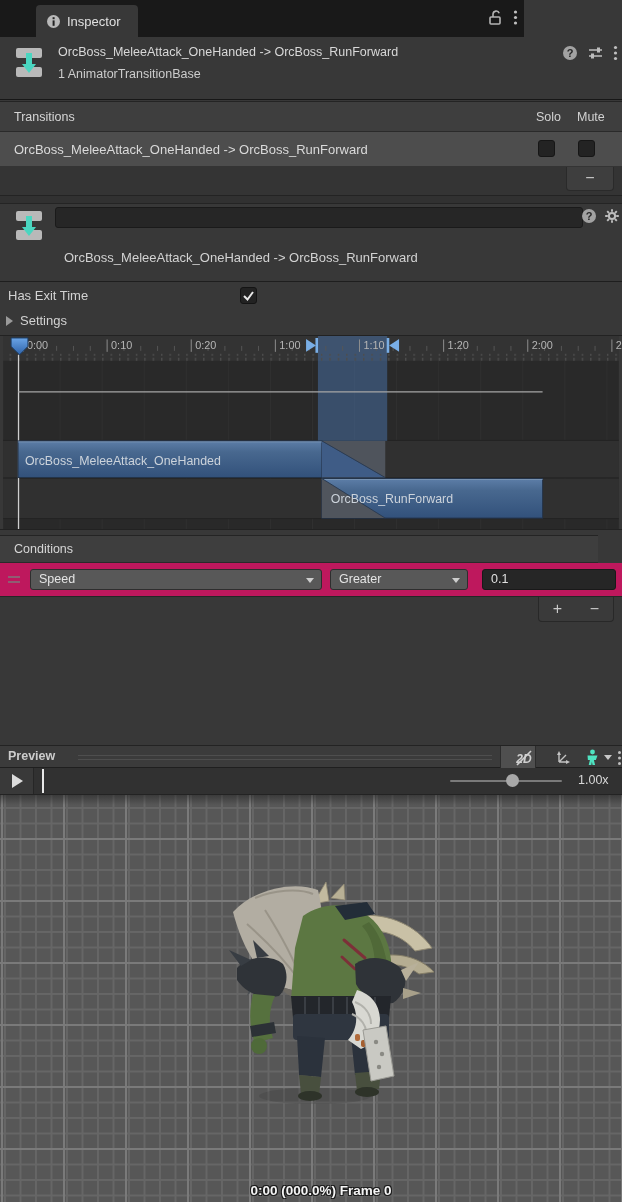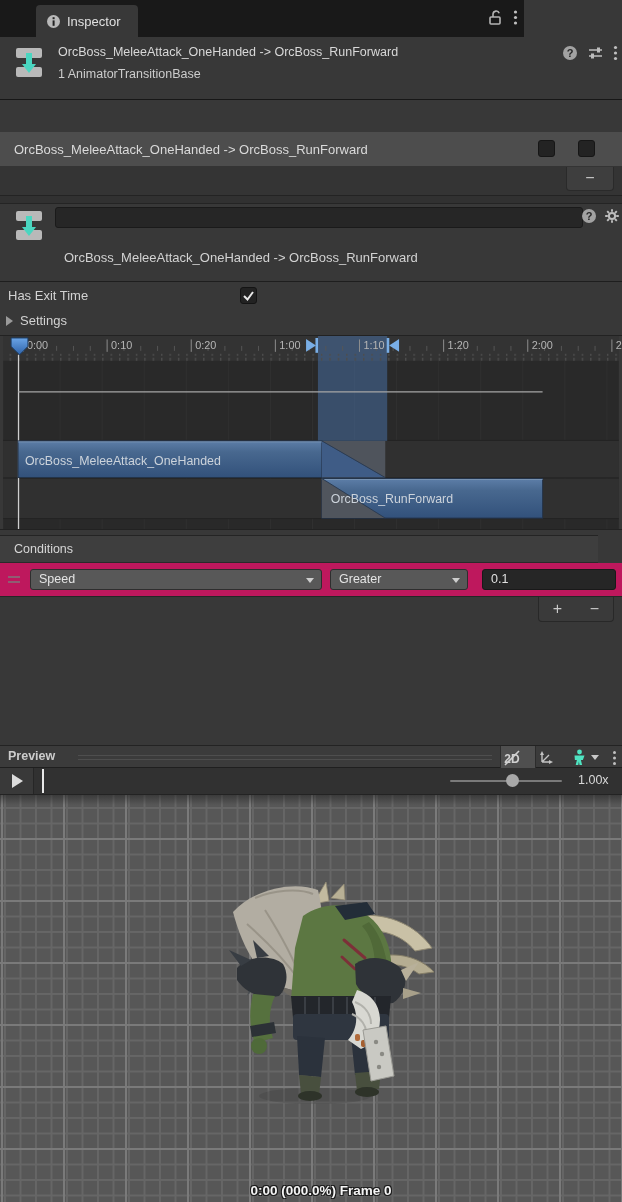--- a/index.html
+++ b/index.html
@@ -64,21 +64,21 @@
   .dd2{left:330px;width:138px;}
   .vfield{position:absolute;left:482px;top:6px;width:134px;height:21px;background:#262626;border:1px solid #191919;border-radius:3px;color:#e0e0e0;font-size:12.5px;line-height:19px;padding-left:8px;}
   .cond-foot{left:0;top:597px;width:622px;height:28px;}
   .pm-tab{position:absolute;right:8px;top:0;width:76px;height:25px;background:#3a3a3a;border:1px solid #282828;border-top:none;border-radius:0 0 4px 4px;display:flex;}
   .pm-tab span{flex:1;text-align:center;color:#c8c8c8;font-size:16px;line-height:23px;}
 
   
   .pv-head{left:0;top:745px;width:622px;height:23px;background:#3b3b3b;border-top:1px solid #232323;border-bottom:1px solid #1f1f1f;}
   .pv-title{position:absolute;left:8px;top:3px;font-weight:bold;color:#cccccc;font-size:12.5px;}
   .pv-drag{position:absolute;left:78px;top:9px;width:414px;height:5px;border-top:1px solid #4e4e4e;border-bottom:1px solid #4e4e4e;}
-  .pv-btn{position:absolute;top:0;height:23px;display:flex;align-items:center;justify-content:flex-start;}
+  .pv-btn{position:absolute;top:0;height:23px;display:flex;align-items:center;justify-content:flex-end;font-style:italic;}
   .pv-2d{left:500px;width:36px;background:#4f4f4f;border-left:1px solid #2c2c2c;border-right:1px solid #2c2c2c;}
   .pv-axis{left:537px;width:34px;}
   .pv-avatar{left:572px;width:40px;gap:4px;}
   .pv-kebab{left:612px;width:10px;}
   .caret2{width:0;height:0;border-top:5px solid #c8c8c8;border-left:4px solid transparent;border-right:4px solid transparent;}
 
   .pv-ctrl{left:0;top:768px;width:622px;height:27px;background:#313131;border-bottom:1px solid #232323;}
   .playbtn{position:absolute;left:0;top:0;width:34px;height:26px;background:#393939;border-right:1px solid #262626;}
   .playbtn .p{position:absolute;left:12px;top:6px;width:0;height:0;border-left:11px solid #dcdcdc;border-top:7px solid transparent;border-bottom:7px solid transparent;}
   .scrubline{position:absolute;left:42px;top:1px;width:2px;height:24px;background:#e8e8e8;}
@@ -148,20 +148,25 @@
         <rect x="4" y="8.5" width="3" height="5" fill="#bdbdbd"></rect>
       </svg>
       <svg class="ico" width="5" height="16" viewBox="0 0 5 16">
         <circle cx="2.5" cy="2.5" r="1.6" fill="#c0c0c0"></circle>
           <circle cx="2.5" cy="8" r="1.6" fill="#c0c0c0"></circle>
           <circle cx="2.5" cy="13.5" r="1.6" fill="#c0c0c0"></circle>
       </svg>
     </div>
   </div>
 
+  <div class="abs tr-head">
+    <span class="t">Transitions</span>
+    <span class="solo">Solo</span>
+    <span class="mute">Mute</span>
+  </div>
   <div class="abs tr-row">
     <span class="lbl">OrcBoss_MeleeAttack_OneHanded -&gt; OrcBoss_RunForward</span>
     <span class="cb s"></span>
     <span class="cb m"></span>
   </div>
   <div class="abs tr-foot">
     <div class="minus-tab">−</div>
   </div>
   <div class="abs gap"></div>
 

